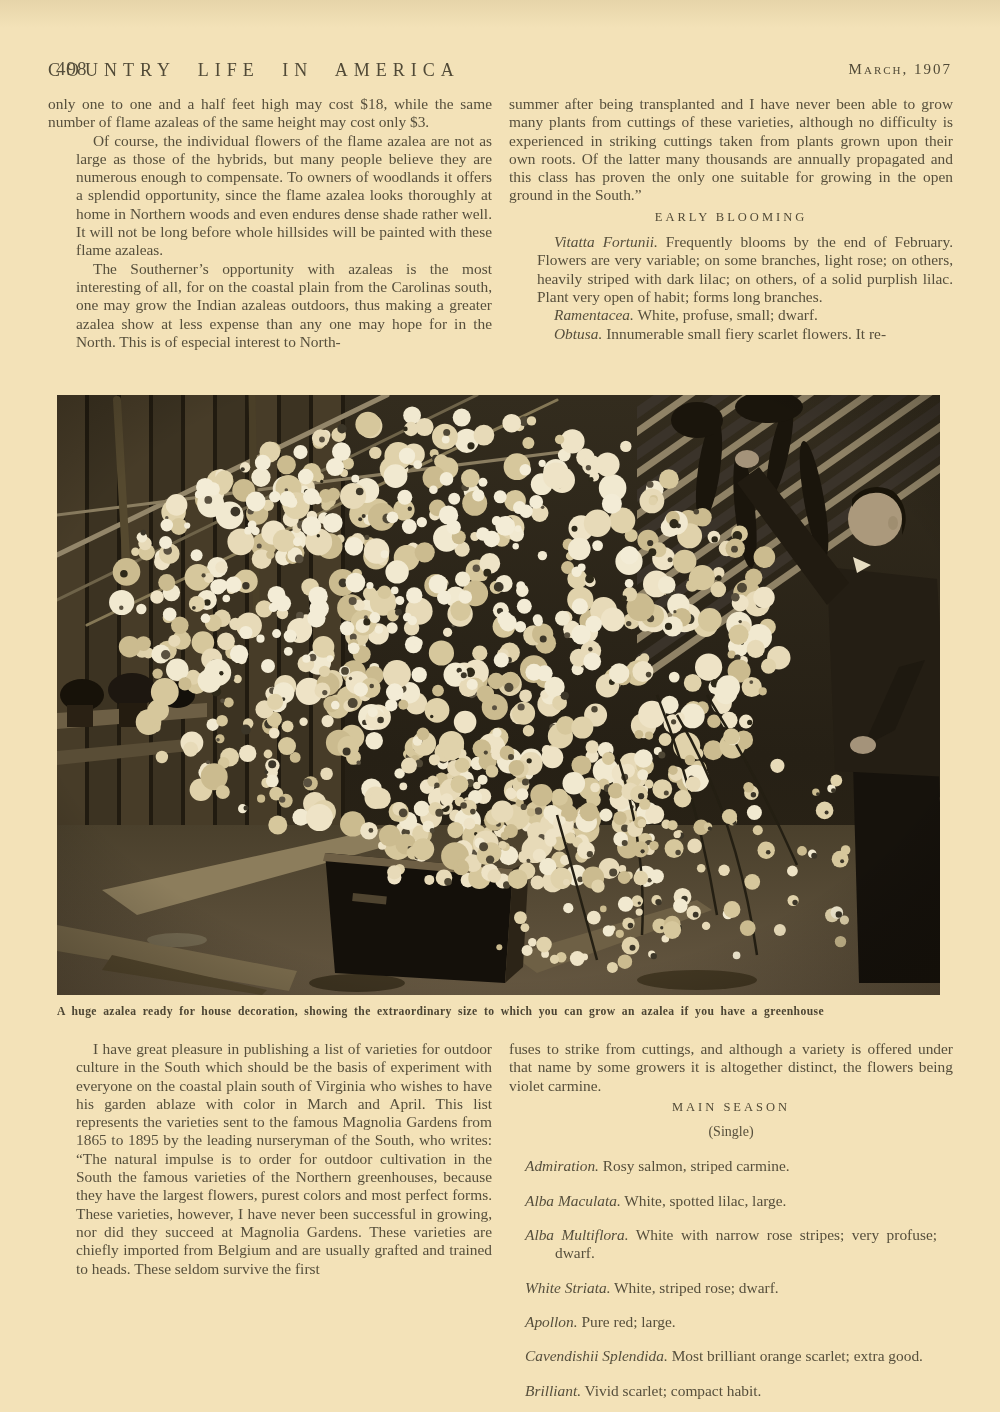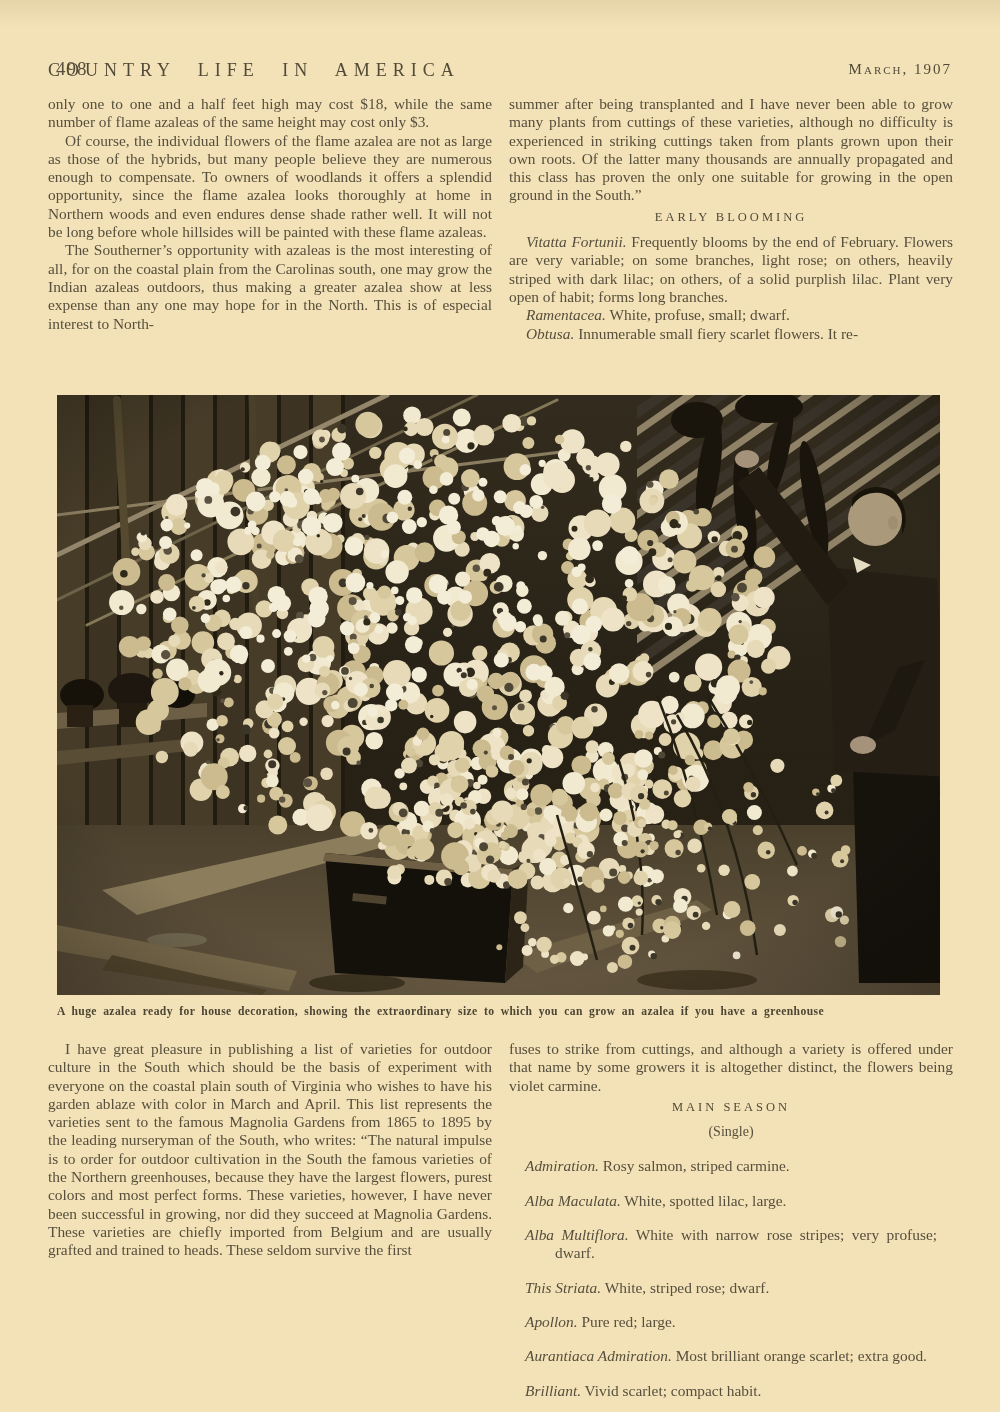--- a/index.html
+++ b/index.html
@@ -25,21 +25,21 @@
   .issue-date{
     position:absolute;right:0;top:5px;font-variant:small-caps;
     font-size:15px;letter-spacing:2px;color:#514a37;
   }
   .col{position:absolute;width:444px;text-align:justify;font-size:15.4px;line-height:18.3px;}
   .col-tl{left:48px;top:95px;height:296px;}
   .col-tr{left:509px;top:95px;height:296px;}
   .col-bl{left:48px;top:1040px;height:320px;}
   .col-br{left:509px;top:1040px;height:320px;}
   .col p{margin:0;}
-  p.ind{text-indent:17px;}
+  p.ind{text-indent:17px;margin-left:28px;}
   .it{font-style:italic;}
   .sec-head{
     text-align:center;font-size:12.5px;letter-spacing:3px;
     margin:3px 0 7px 0;color:#514a37;text-indent:0;
   }
   .sec-sub{text-align:center;font-size:14px;margin:0 0 4px 0;text-indent:0;}
   p.variety{padding-left:30px;text-indent:-30px;margin:16px;}
   .photo-figure{position:absolute;left:57px;top:395px;width:883px;height:600px;}
   .photo-figure svg{display:block;}
   .caption{
@@ -1394,19 +1394,19 @@
 <div class="col col-bl">
     <p class="ind"><span>I have great pleasure in publishing a list of varieties for outdoor culture in the South which should be the basis of experiment with everyone on the coastal plain south of Virginia who wishes to have his garden ablaze with color in March and April. This list represents the varieties sent to the famous Magnolia Gardens from 1865 to 1895 by the leading nurseryman of the South, who writes: “The natural impulse is to order for outdoor cultivation in the South the famous varieties of the Northern greenhouses, because they have the largest flowers, purest colors and most perfect forms. These varieties, however, I have never been successful in growing, nor did they succeed at Magnolia Gardens. These varieties are chiefly imported from Belgium and are usually grafted and trained to heads. These seldom survive the first</span></p>
   </div>
 <div class="col col-br">
     <p><span>fuses to strike from cuttings, and although a variety is offered under that name by some growers it is altogether distinct, the flowers being violet carmine.</span></p>
     <div class="sec-head"><span>MAIN SEASON</span></div>
     <div class="sec-sub"><span>(Single)</span></div>
     <p class="variety"><span class="it">Admiration.</span><span> Rosy salmon, striped carmine.</span></p>
     <p class="variety"><span class="it">Alba Maculata.</span><span> White, spotted lilac, large.</span></p>
     <p class="variety"><span class="it">Alba Multiflora.</span><span> White with narrow rose stripes; very profuse; dwarf.</span></p>
-    <p class="variety"><span class="it">This Striata.</span><span> White, striped rose; dwarf.</span></p>
+    <p class="variety"><span class="it">White Striata.</span><span> White, striped rose; dwarf.</span></p>
     <p class="variety"><span class="it">Apollon.</span><span> Pure red; large.</span></p>
-    <p class="variety"><span class="it">Aurantiaca Admiration.</span><span> Most brilliant orange scarlet; extra good.</span></p>
+    <p class="variety"><span class="it">Cavendishii Splendida.</span><span> Most brilliant orange scarlet; extra good.</span></p>
     <p class="variety"><span class="it">Brilliant.</span><span> Vivid scarlet; compact habit.</span></p>
     <p class="variety"><span class="it">Broughtonii.</span><span> White, with faint rose stripes.</span></p>
     <p class="variety"><span class="it">Cavendishii.</span><span> Rose, edged white.</span></p>
   </div>
 
 </body></html>

